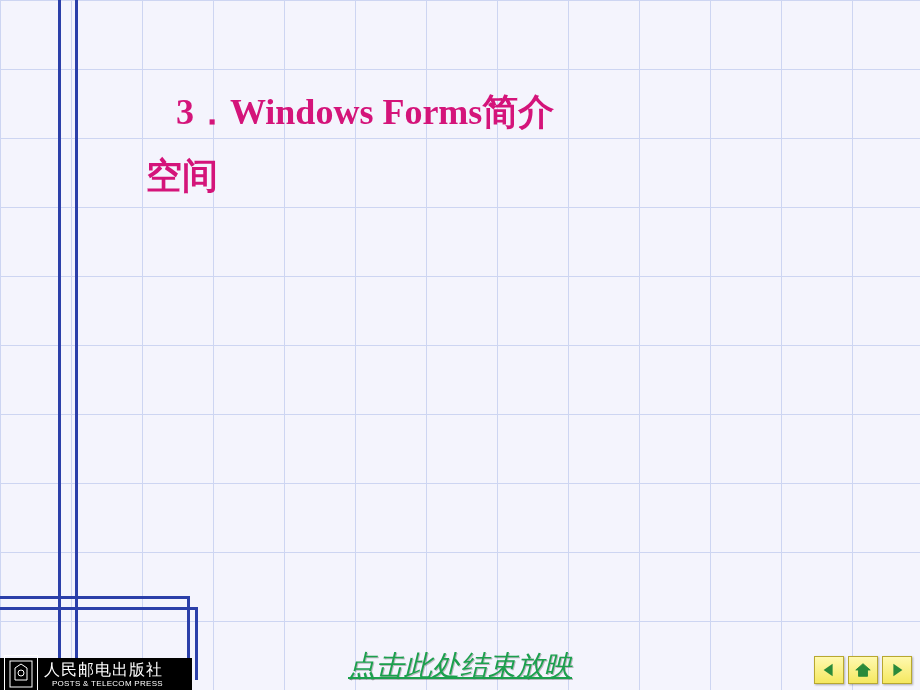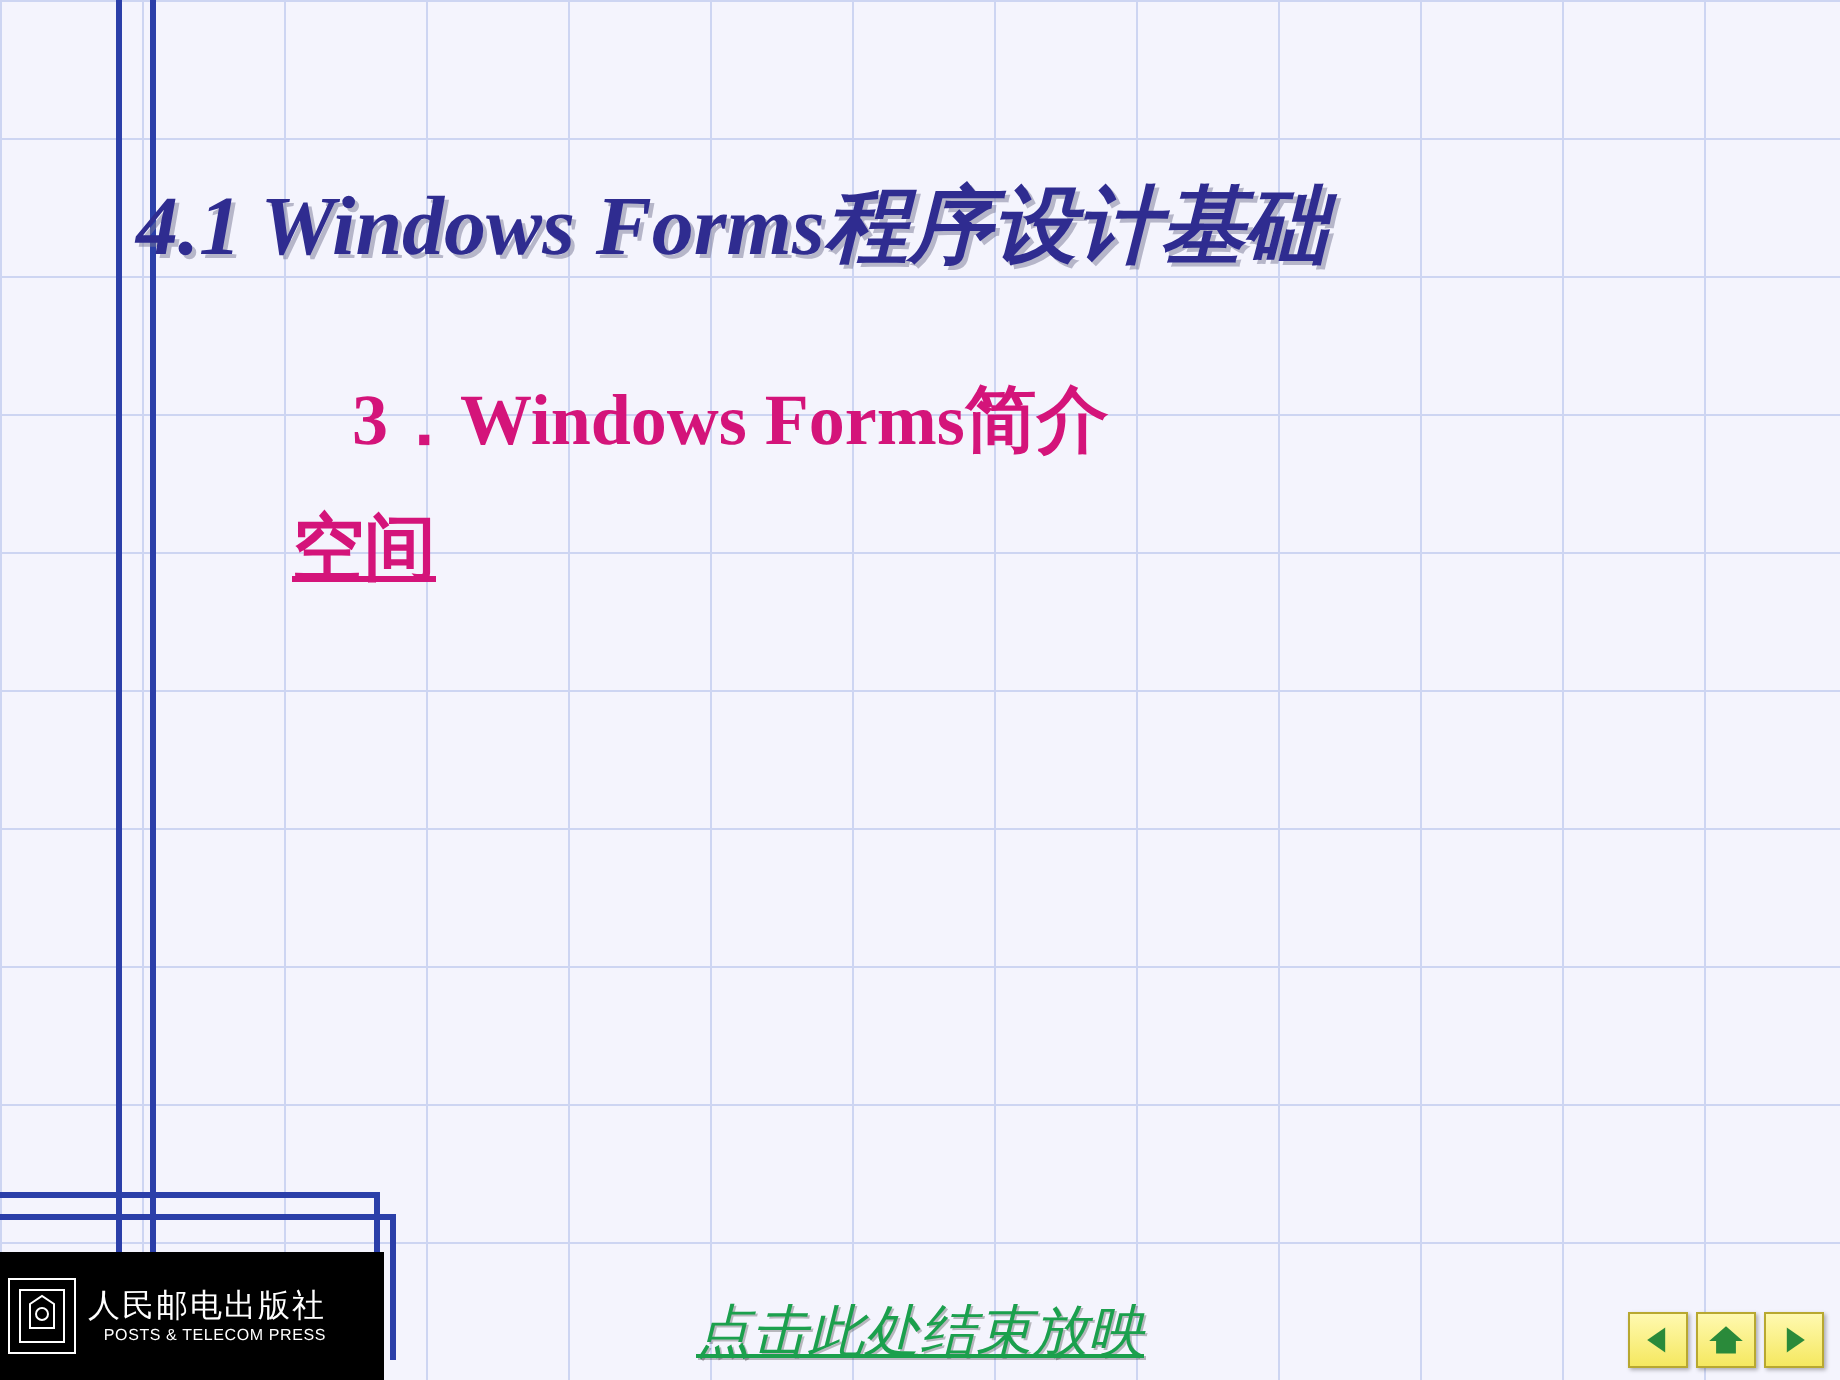--- a/index.html
+++ b/index.html
@@ -71,21 +71,20 @@
       color: #D4147A;
       padding-left: 108px;
       padding-right: 80px;
       line-height: 1.5;
       font-family: "Times New Roman", "STKaiti", "KaiTi", serif;
     }
     .item-wrap .cont {
       display: block;
       padding-left: 0;
       margin-left: -30px;
-      text-decoration: underline;
     }
     
     .bl-frame {
       position: absolute;
       left: 0;
       bottom: 18px;
       width: 190px;
       height: 76px;
       border-top: 3px solid #2B3FA9;
       border-right: 3px solid #2B3FA9;
@@ -109,21 +108,21 @@
       width: 3px;
       bottom: -8px;
       background: #2B3FA9;
     }
     
     .publisher {
       position: absolute;
       left: 0;
       bottom: 0;
       width: 192px;
-      height: 64px;
+      height: 32px;
       background: #000;
       color: #fff;
       display: flex;
       align-items: center;
       padding-left: 4px;
       gap: 6px;
     }
     .publisher .logo {
       width: 34px;
       height: 38px;
@@ -189,21 +188,20 @@
     .nav-btn .tri { fill: #2A8A3A; }
     .nav-btn .house { stroke: #2A8A3A; fill: #2A8A3A; }
   </style>
 </head>
 <body>
 
 <div class="grid"></div>
 <div class="left-border"></div>
 
 <div class="content">
-  <div class="title">4.1 Windows Forms程序设计基础</div>
   <div class="item">3．Windows Forms简介</div>
   <div class="item-wrap">
     <span class="cont">空间</span>
   </div>
 </div>
 
 <div class="bl-frame"></div>
 
 <div class="publisher">
   <div class="logo">

